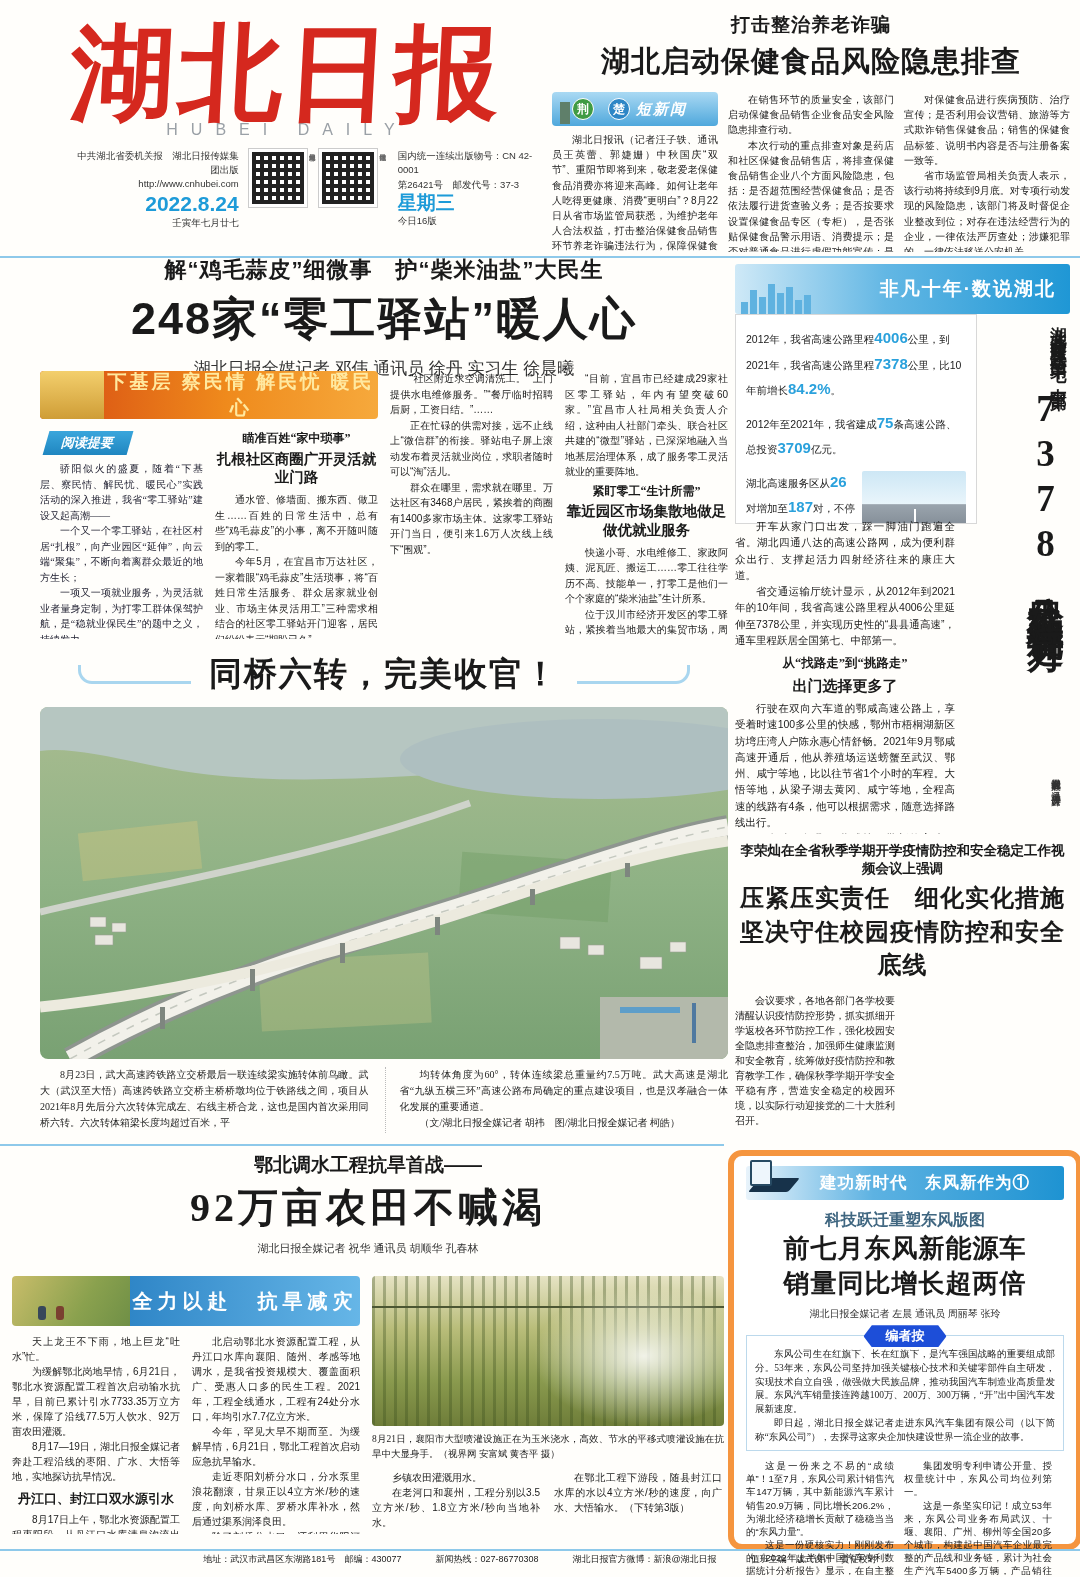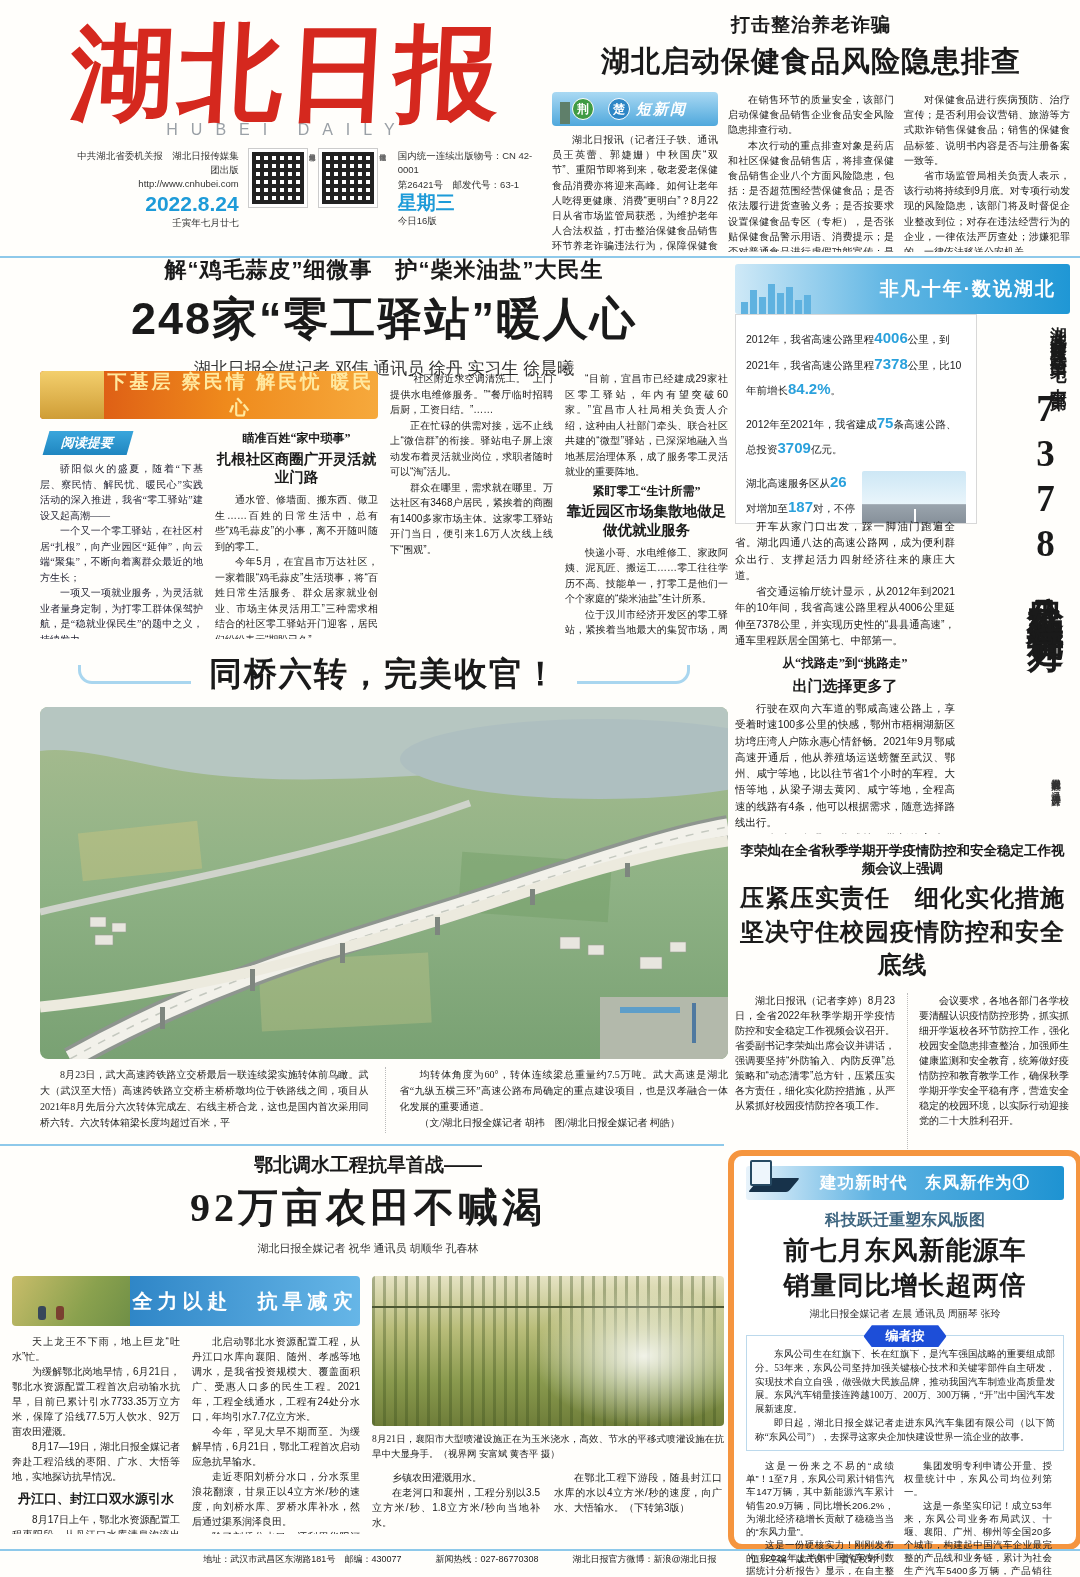--- a/index.html
+++ b/index.html
@@ -129,21 +129,21 @@
   
   .dongfeng{position:absolute;left:728px;top:1150px;width:318px;height:368px;background:#fff;
             border:6px solid #f5953f;border-radius:14px;padding:10px 12px;}
   .df-banner{height:34px;border-radius:3px;background:linear-gradient(90deg,#e8f3fb,#5db2e2 40%,#1e93d2);
              position:relative;display:flex;align-items:center;justify-content:center;overflow:visible;}
   .df-banner .btxt{color:#fff;font-weight:900;font-size:16.5px;letter-spacing:1px;margin-left:40px;}
   .laptop{position:absolute;left:2px;top:-6px;width:46px;height:34px;}
   .laptop .scr{position:absolute;left:2px;top:0;width:18px;height:22px;background:#eef6fc;border:2px solid #274a63;border-radius:2px;}
   .laptop .kbd{position:absolute;left:6px;bottom:2px;width:40px;height:14px;background:#17324a;transform:skewX(-40deg);border-radius:2px;}
   .df-kicker{text-align:center;font-size:16px;font-weight:800;color:#3f6680;margin-top:10px;}
-  .df-headline{text-align:center;font-size:26px;line-height:1.35;letter-spacing:1px;margin-top:2px;}
+  .df-headline{text-align:center;font-size:26px;line-height:1.35;letter-spacing:1px;margin-top:2px;font-family:Liberation Mono, monospace;}
   .df-byline{text-align:center;font-size:10px;color:#333;margin-top:4px;}
   .note-box{border:1.5px solid #bcd9ec;margin-top:14px;padding:12px 8px 6px;position:relative;}
   .note-ribbon{position:absolute;left:50%;top:-11px;transform:translateX(-50%);background:#1d4ed8;color:#fff;
                font-weight:900;font-size:13px;padding:2px 22px;
                clip-path:polygon(10% 0,90% 0,100% 50%,90% 100%,10% 100%,0 50%);}
   .note-body{font-size:9.5px;line-height:1.45;font-family:"Liberation Serif",serif;color:#222;height:96px;overflow:hidden;}
   .df-cols{display:flex;gap:10px;margin-top:8px;height:116px;overflow:hidden;}
   .df-col{width:148px;font-size:9.5px;line-height:1.38;}
 
   
@@ -166,21 +166,21 @@
         <div>壬寅年七月廿七</div>
       </div>
       <div class="qr-wrap">
         <div class="qr"></div>
         <div class="qr-label">湖北日报客户端</div>
         <div class="qr"></div>
         <div class="qr-label">湖北日报微信</div>
       </div>
       <div class="mi-right">
         <div>国内统一连续出版物号：CN 42-0001</div>
-        <div>第26421号　邮发代号：63-1</div>
+        <div>第26421号　邮发代号：37-3</div>
         <div class="mi-week">星期三</div>
         <div>今日16版</div>
       </div>
     </div>
   </div>
 
   <div class="tr-story">
     <div class="tr-kicker hei">打击整治养老诈骗</div>
     <div class="tr-headline hei">湖北启动保健食品风险隐患排查</div>
     <div class="tr-cols">
@@ -354,23 +354,20 @@
   </div>
 
   <div class="school">
     <div class="school-kicker hei">李荣灿在全省秋季学期开学疫情防控和安全稳定工作视频会议上强调</div>
     <div class="school-headline song">
       <div>压紧压实责任　细化实化措施</div>
       <div>坚决守住校园疫情防控和安全底线</div>
     </div>
     <div class="school-cols">
       <div class="school-col justify">
-          <p>湖北日报讯（记者李婷）8月23日，全省2022年秋季学期开学疫情防控和安全稳定工作视频会议召开。省委副书记李荣灿出席会议并讲话，强调要坚持“外防输入、内防反弹”总策略和“动态清零”总方针，压紧压实各方责任，细化实化防控措施，从严从紧抓好校园疫情防控各项工作。</p>
-        </div>
-      <div class="school-col justify">
           <p>会议要求，各地各部门各学校要清醒认识疫情防控形势，抓实抓细开学返校各环节防控工作，强化校园安全隐患排查整治，加强师生健康监测和安全教育，统筹做好疫情防控和教育教学工作，确保秋季学期开学安全平稳有序，营造安全稳定的校园环境，以实际行动迎接党的二十大胜利召开。</p>
         </div>
     </div>
   </div>
 
   <div class="rule" style="left:0;top:1144px;width:724px;"></div>
 
   <div class="drought">
     <div class="drought-kicker hei">鄂北调水工程抗旱首战——</div>
     <div class="drought-headline song">92万亩农田不喊渴</div>

